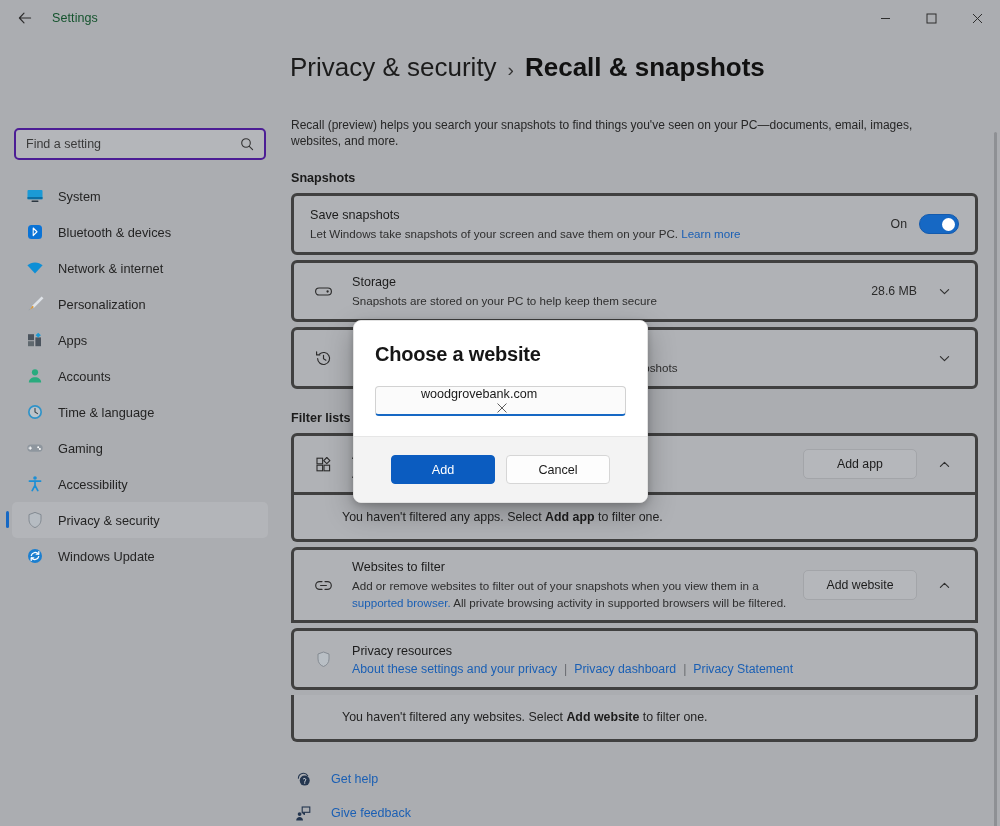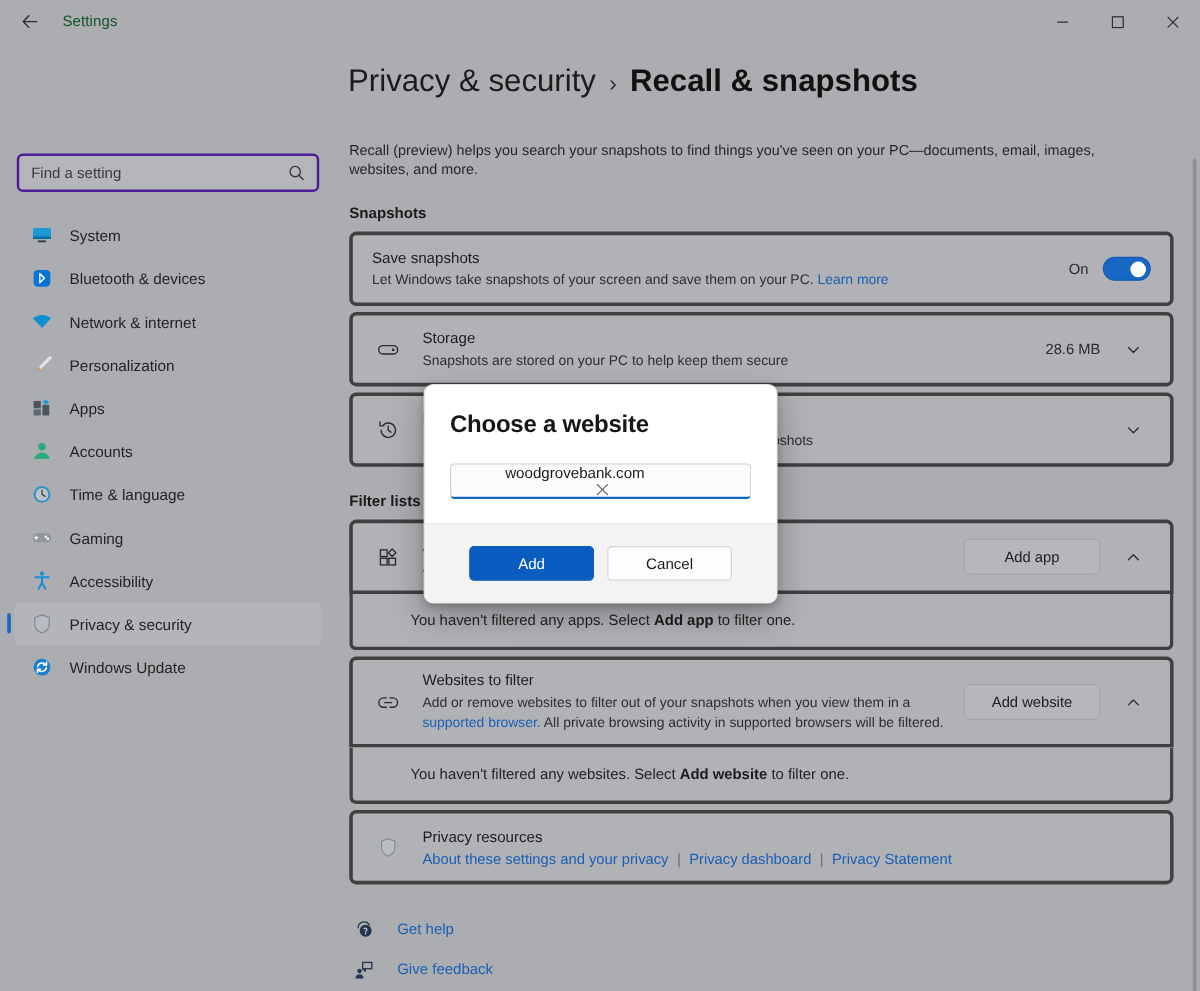--- a/index.html
+++ b/index.html
@@ -622,39 +622,39 @@
           <div class="row-right">
             <button class="btn-outline">Add website</button>
             <span class="chev">
               <svg class="caret" width="13" height="13" viewBox="0 0 13 13">
                 <path d="M2.4 8.4 6.5 4.3l4.1 4.1" stroke="currentColor" stroke-width="1.15" fill="none" stroke-linecap="round" stroke-linejoin="round"></path>
               </svg>
             </span>
           </div>
         </div>
       </div>
-      <div class="card grouped-bottom">
-        <div class="empty-row">
-          <span>You haven't filtered any websites. Select </span><b class="lnk-strong">Add website</b><span> to filter one.</span>
-        </div>
-      </div>
-
       <div class="card" style="margin-top:5px">
         <div class="row">
           <div class="row-icon">
             <svg width="19" height="19" viewBox="0 0 19 19">
               <path d="M9.5 2 15 4v5c0 3.6-2.2 6.3-5.5 7.5C6.2 15.3 4 12.6 4 9V4Z" fill="#b9bfc5" stroke="#7f868d" stroke-width=".9"></path>
             </svg>
           </div>
           <div class="row-text">
             <div class="row-title">Privacy resources</div>
             <div class="res-links">
               <a class="lnk" href="#">About these settings and your privacy</a><span class="sep">|</span><a class="lnk" href="#">Privacy dashboard</a><span class="sep">|</span><a class="lnk" href="#">Privacy Statement</a>
             </div>
           </div>
+        </div>
+      </div>
+
+      <div class="card grouped-bottom">
+        <div class="empty-row">
+          <span>You haven't filtered any websites. Select </span><b class="lnk-strong">Add website</b><span> to filter one.</span>
         </div>
       </div>
 
       <div class="footer">
         <div class="flink">
           <span class="fi">
             <svg width="17" height="17" viewBox="0 0 17 17">
               <path d="M3.4 7.2a5 5 0 0 1 9.3-2.4" stroke="currentColor" stroke-width="1.1" fill="none" stroke-linecap="round"></path>
               <circle cx="9.7" cy="9.6" r="5" fill="currentColor"></circle>
               <path d="M8.4 7.8a1.4 1.4 0 0 1 2.4 1c0 .9-1.1 1-1.1 1.8" stroke="#cfd4da" stroke-width="1" fill="none" stroke-linecap="round"></path>

